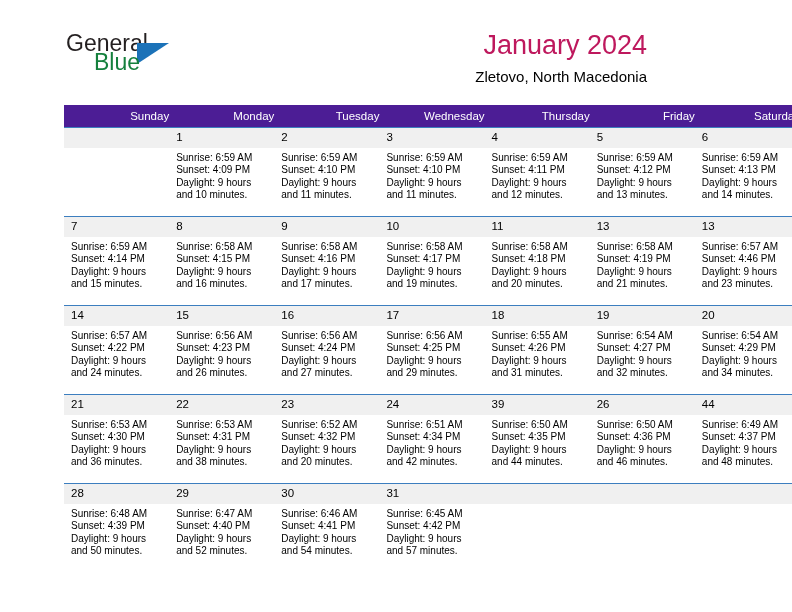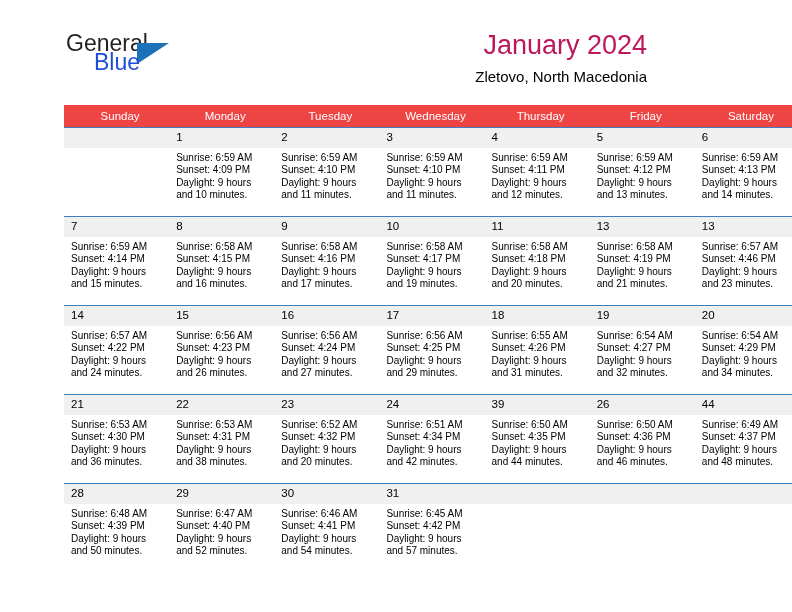--- a/index.html
+++ b/index.html
@@ -44,21 +44,21 @@
     font-size: 23px;
     letter-spacing: 0px;
     color: #231f20;
     line-height: 26px;
   }
   .brand-blue {
     position: absolute;
     left: 30px;
     top: 19px;
     font-size: 23px;
-    color: #1d4ed8;
+    color: #15803d;
     line-height: 26px;
   }
   .brand-triangle {
     position: absolute;
     left: 73px;
     top: 13px;
     width: 0;
     height: 0;
     border-left: 32px solid #1b72b8;
     border-bottom: 21px solid transparent;
@@ -87,25 +87,25 @@
   
   .calendar {
     position: absolute;
     left: 28px;
     top: 105px;
     width: 736px;
     border-collapse: collapse;
     table-layout: fixed;
   }
   .calendar th {
-    background: #ef4444;
+    background: #4c1d95;
     color: #ffffff;
     font-weight: normal;
     font-size: 11.5px;
-    text-align: center;
+    text-align: right;
     padding: 5px 0 5px 7px;
     height: 10px;
     border: none;
   }
   .calendar td {
     vertical-align: top;
     padding: 0;
     border: none;
     border-top: 1.2px solid #3c7ebf;
     width: 105.14px;

